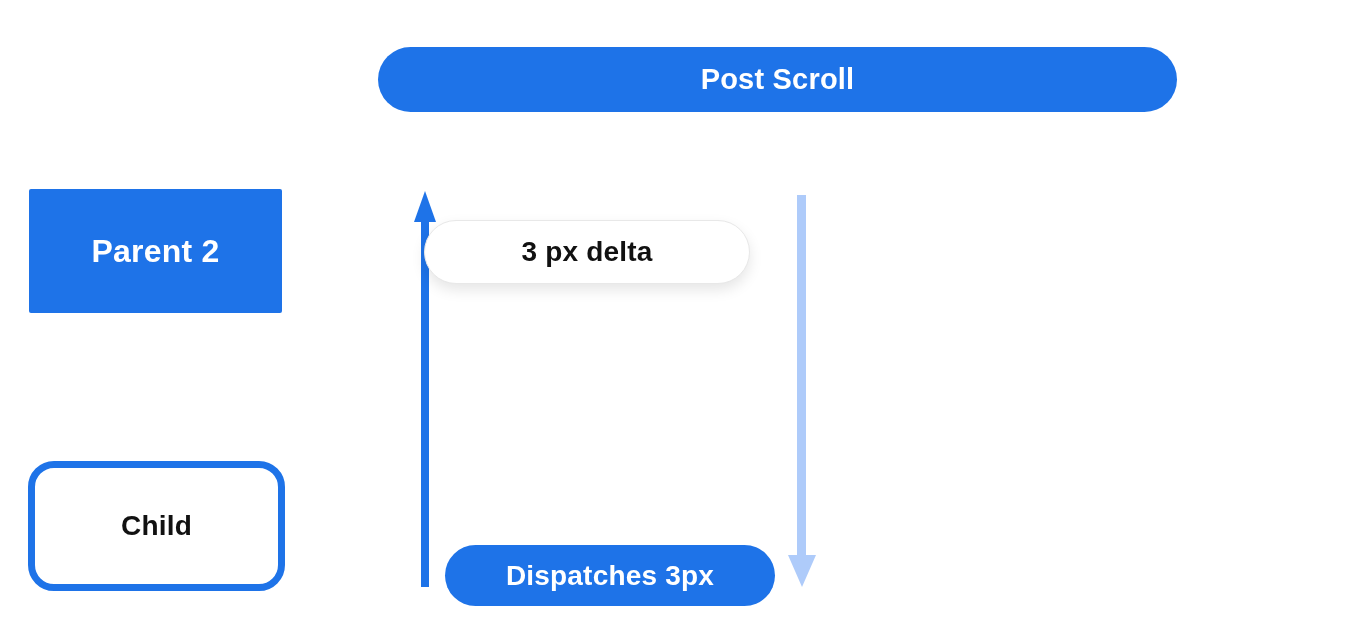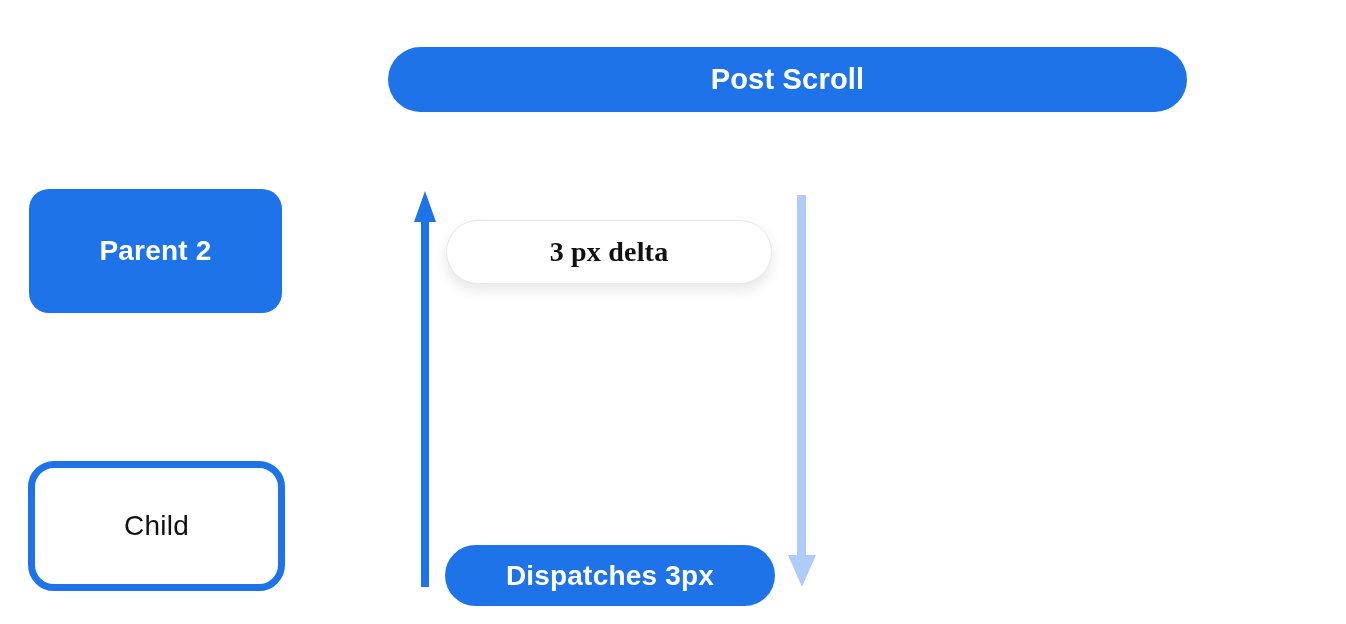--- a/index.html
+++ b/index.html
@@ -29,53 +29,52 @@
     align-items: center;
     justify-content: center;
     font-weight: 700;
     letter-spacing: 0.2px;
   }
   .blue-fill {
     background: var(--primary-blue);
     color: #ffffff;
   }
   .post-scroll {
-    left: 388px; top: 47px;
+    left: 378px; top: 47px;
     width: 799px; height: 65px;
     border-radius: 33px;
     font-size: 29px;
   }
   .node {
     width: 253px; height: 124px;
-    border-radius: 20px;
-    font-size: 28px;
+    border-radius: 2px;
+    font-size: 32px;
   }
   .parent2 { left: 29px; top: 189px; }
   .parent1 { left: 29px; top: 327px; height: 123px; }
   .child {
     left: 28px; top: 461px;
     width: 257px; height: 130px;
     background: var(--surface-white);
     border: 7px solid var(--primary-blue);
     border-radius: 26px;
     color: var(--text-dark);
-    font-weight: 400;
+    font-weight: 700;
     font-size: 28px;
   }
   .delta-badge {
-    left: 446px; top: 220px;
+    left: 424px; top: 220px;
     width: 326px; height: 64px;
     background: var(--surface-white);
     border: 1px solid var(--badge-border);
     border-radius: 32px;
     color: var(--text-dark);
     font-weight: 600;
     font-size: 28px;
     box-shadow: 0 6px 14px rgba(0,0,0,0.10);
-    font-family: Liberation Serif, serif;
   }
   .dispatch-badge {
     left: 445px; top: 497px;
     width: 330px; height: 61px;
     border-radius: 31px;
     font-size: 28px;
     margin-top: 48px;
   }
   .arrow-svg { position: absolute; display: block; }
   .arrow-up { left: 412px; top: 191px; }

